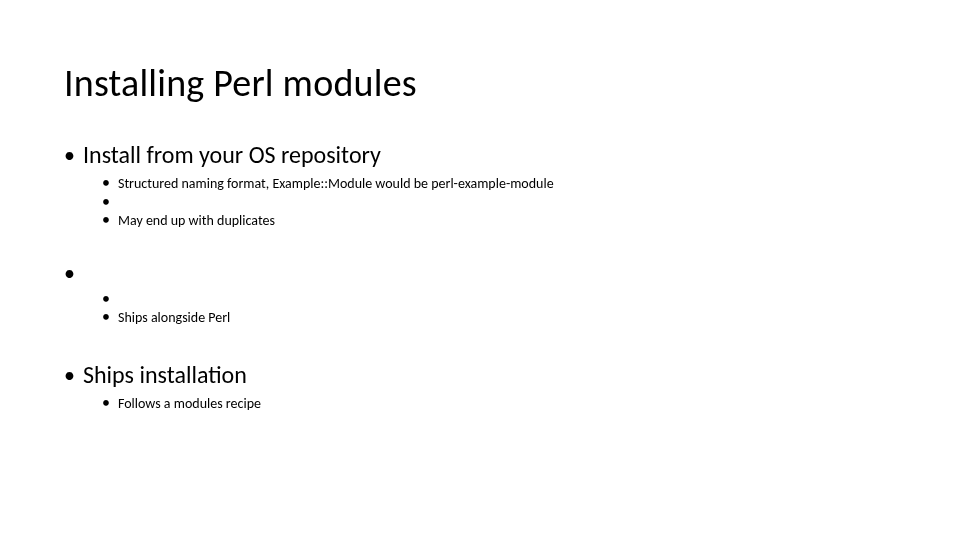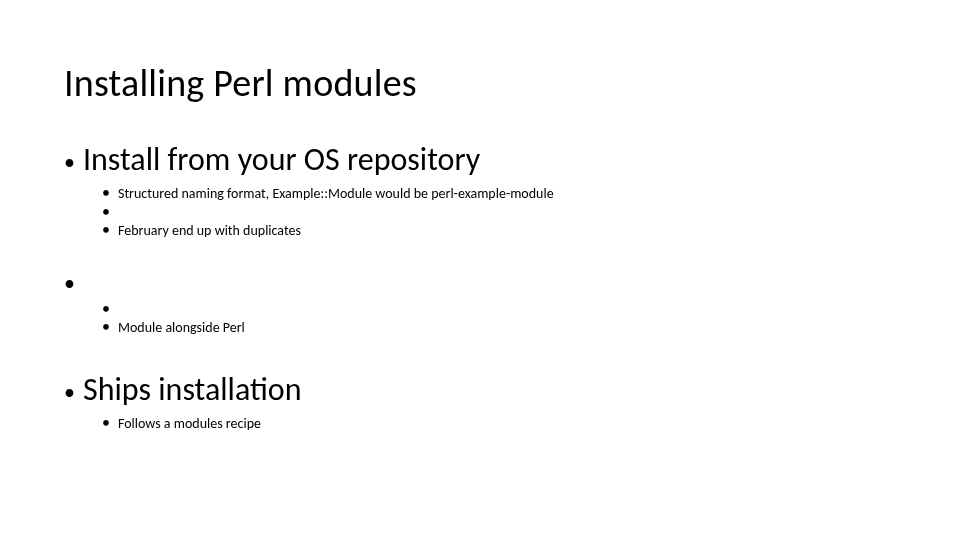--- a/index.html
+++ b/index.html
@@ -3,21 +3,21 @@
 <meta charset="utf-8">
 <style>
   * { margin: 0; padding: 0; box-sizing: border-box; }
   html, body { width: 960px; height: 540px; background: #fff; font-family: Calibri, "Segoe UI", Arial, sans-serif; color: #000; }
   .slide { width: 960px; height: 540px; padding: 60px 64px 40px 64px; position: relative; }
   .title { font-size: 38px; font-weight: 400; letter-spacing: 0.2px; margin-bottom: 34px; }
   ul.level1 { list-style: none; }
   ul.level1 > li { margin-bottom: 34px; }
   .l1-row { display: flex; align-items: baseline; }
   .l1-bullet { font-size: 22px; line-height: 1; margin-right: 8px; }
-  .l1-text { font-size: 32px; font-weight: 400; }
+  .l1-text { font-size: 24px; font-weight: 400; }
   ul.level2 { list-style: none; margin-top: 6px; margin-left: 38px; }
   ul.level2 > li { display: flex; align-items: baseline; margin-bottom: 2px; }
   .l2-bullet { font-size: 16px; line-height: 1; margin-right: 8px; }
   .l2-text { font-size: 14px; font-weight: 400; }
 </style>
 </head>
 <body>
 
 <div class="slide">
   <h1 class="title">Installing Perl modules</h1>
@@ -32,36 +32,36 @@
       <ul class="level2">
         <li>
           <span class="l2-bullet">•</span>
           <span class="l2-text">Structured naming format, Example::Module would be perl-example-module</span>
         </li>
         <li>
           <span class="l2-bullet">•</span>
         </li>
         <li>
           <span class="l2-bullet">•</span>
-          <span class="l2-text">February end up with duplicates</span>
+          <span class="l2-text">May end up with duplicates</span>
         </li>
       </ul>
     </li>
 
     <li>
       <div class="l1-row">
         <span class="l1-bullet">•</span>
       </div>
       <ul class="level2">
         <li>
           <span class="l2-bullet">•</span>
         </li>
         <li>
           <span class="l2-bullet">•</span>
-          <span class="l2-text">Module alongside Perl</span>
+          <span class="l2-text">Ships alongside Perl</span>
         </li>
       </ul>
     </li>
 
     <li>
       <div class="l1-row">
         <span class="l1-bullet">•</span>
         <span class="l1-text">Ships installation</span>
       </div>
       <ul class="level2">

